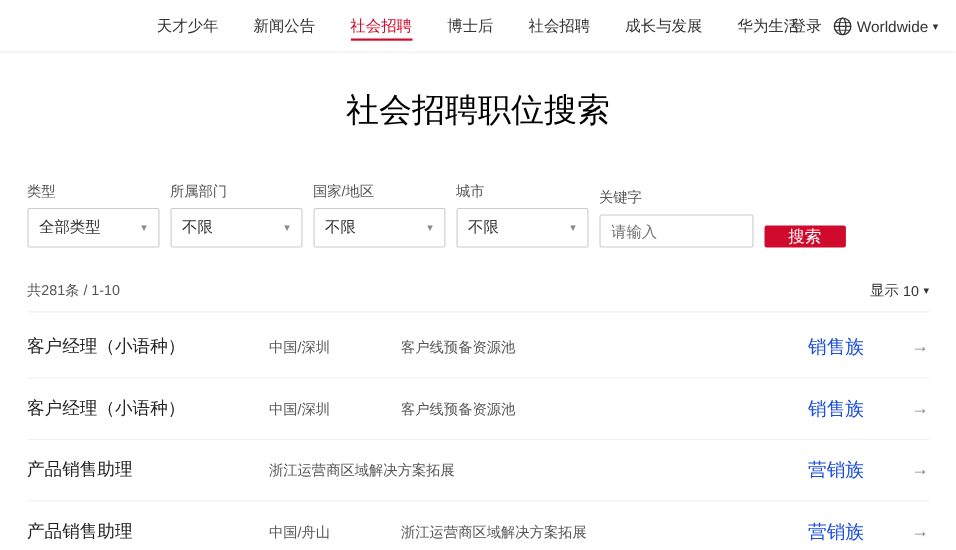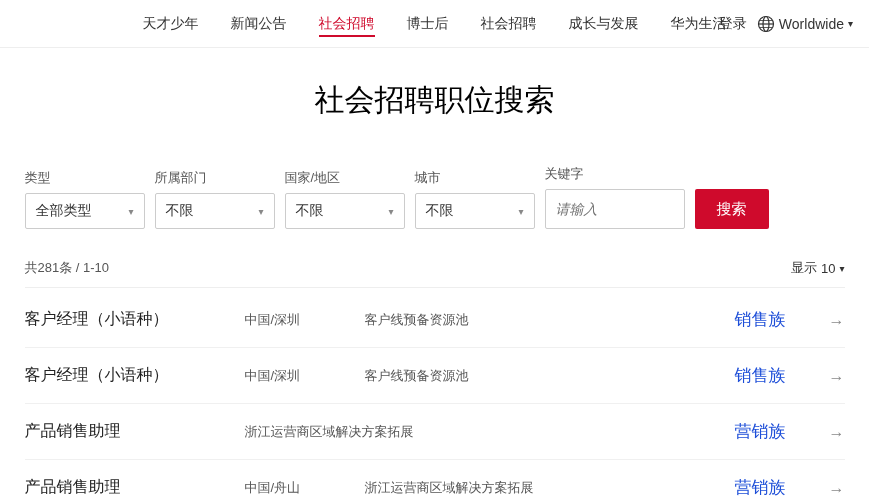--- a/index.html
+++ b/index.html
@@ -19,22 +19,22 @@
 
     
     .page-title { text-align: center; font-size: 30px; font-weight: 400; color: #000000; margin: 32px 0 44px; }
 
     
     .filters { display: flex; gap: 10px; align-items: flex-end; margin-bottom: 20px; }
     .filter-group { display: flex; flex-direction: column; gap: 6px; }
     .filter-label { font-size: 13px; color: #555; }
     .filter-select { display: flex; align-items: center; justify-content: space-between; border: 1px solid #ccc; border-radius: 2px; padding: 6px 10px; min-width: 120px; height: 36px; cursor: pointer; background: #fff; font-size: 14px; color: #333; }
     .filter-select .chevron { font-size: 10px; color: #888; }
-    .filter-input { border: 1px solid #ccc; border-radius: 2px; padding: 6px 10px; height: 40px; font-size: 14px; color: #999; width: 140px; outline: none; font-style: italic; }
-    .search-btn { background: #cf0a2c; color: #fff; border: none; border-radius: 2px; padding: 0 22px; height: 40px; font-size: 15px; cursor: pointer; white-space: nowrap; align-self: flex-end; margin-top: 20px; }
+    .filter-input { border: 1px solid #ccc; border-radius: 2px; padding: 6px 10px; height: 30px; font-size: 14px; color: #999; width: 140px; outline: none; }
+    .search-btn { background: #cf0a2c; color: #fff; border: none; border-radius: 2px; padding: 0 22px; height: 20px; font-size: 15px; cursor: pointer; white-space: nowrap; align-self: flex-end; margin-top: 20px; }
 
     
     .results-bar { display: flex; justify-content: space-between; align-items: center; padding: 10px 0; border-bottom: 1px solid #eee; margin-bottom: 4px; }
     .results-count { font-size: 13px; color: #555; }
     .display-count { display: flex; align-items: center; gap: 4px; font-size: 13px; color: #333; cursor: pointer; }
     .display-count .chevron { font-size: 10px; }
 
     
     .job-list { margin-top: 0; }
     .job-item { display: flex; align-items: center; padding: 16px 0; border-bottom: 1px solid #f0f0f0; cursor: pointer; }

